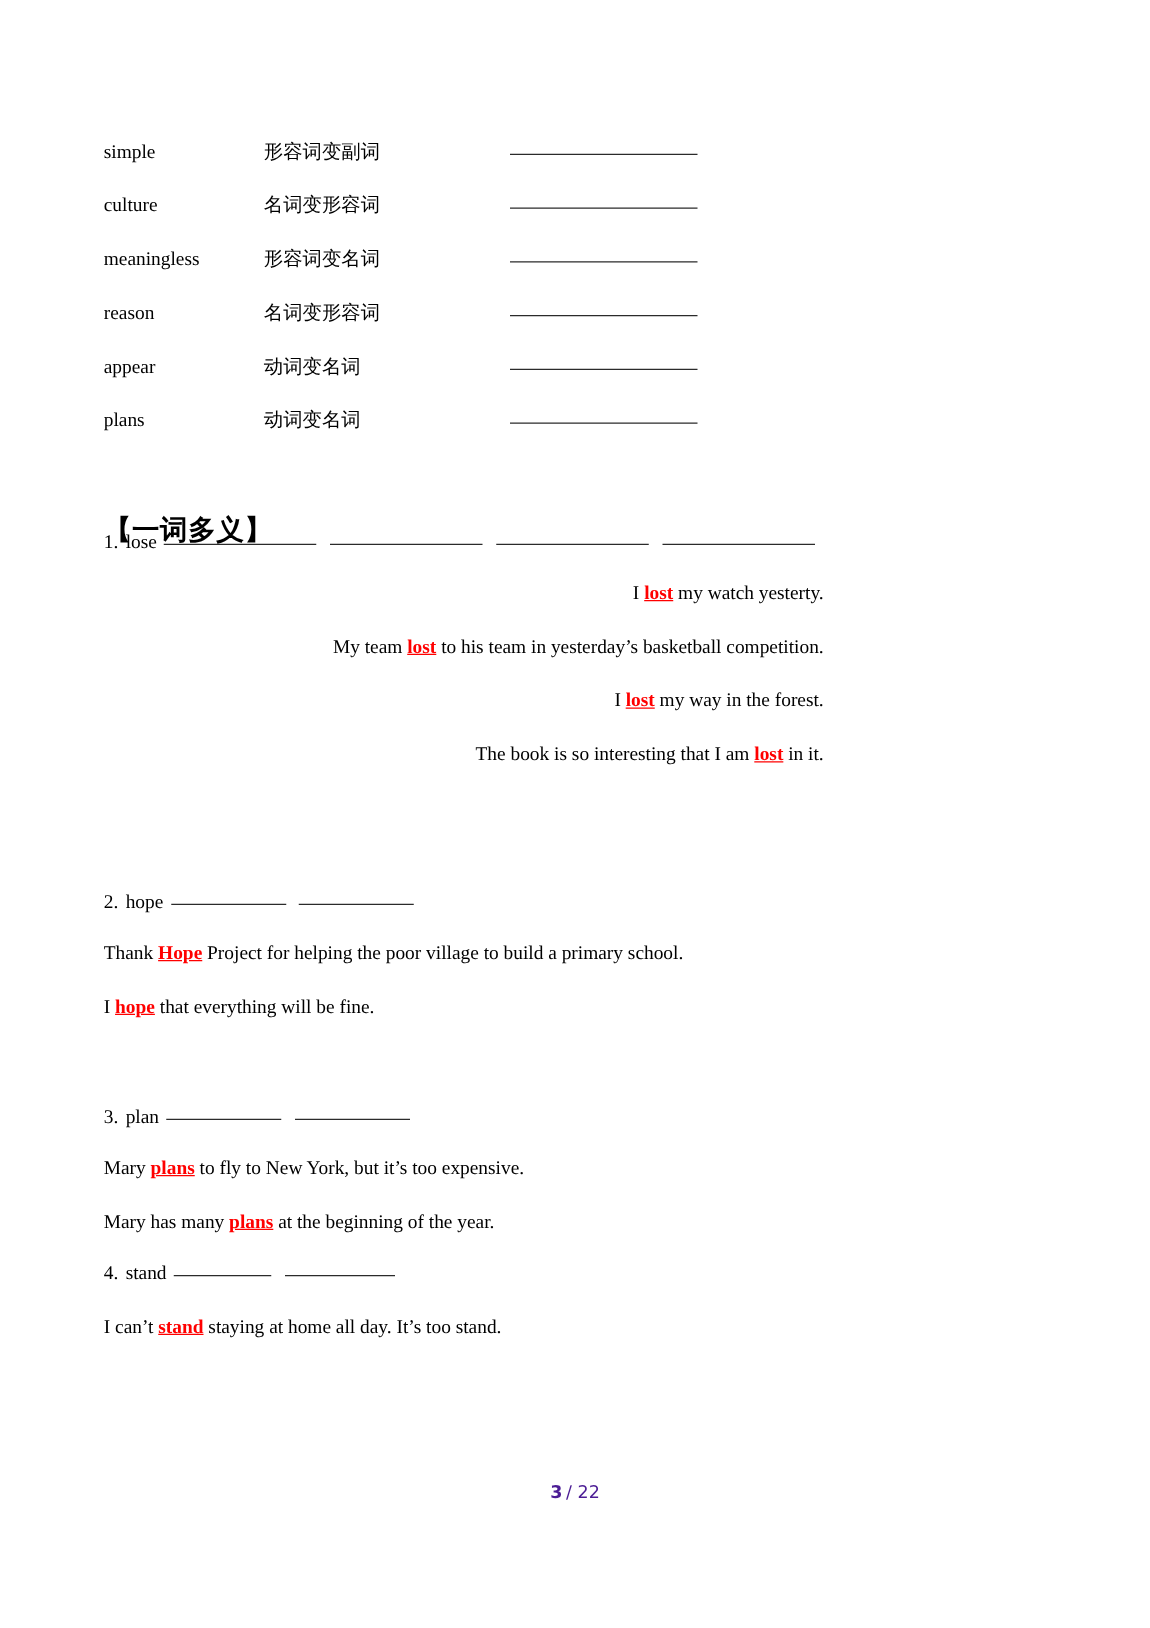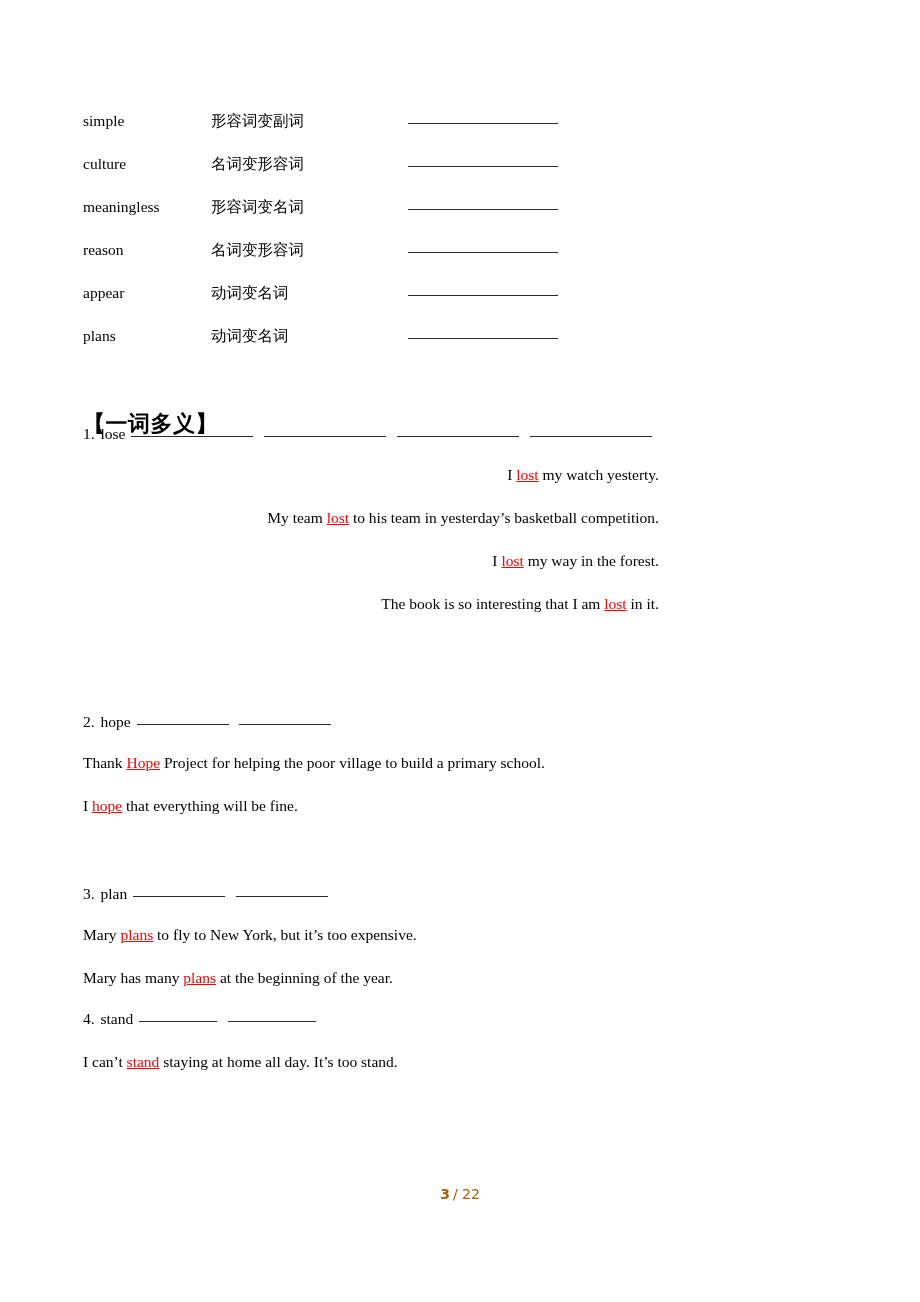--- a/index.html
+++ b/index.html
@@ -80,34 +80,34 @@
   .bl-s4    { width: 88px; }
 
   .example {
     font-size: 15.5px;
     line-height: 20px;
     white-space: nowrap;
     margin-top: 23px;
   }
   .hl {
     color: #ff0000;
-    font-weight: normal;
+    font-weight: bold;
     text-decoration: underline;
   }
 
   
   .footer {
     position: absolute;
     left: 0;
     top: 1186px;
     width: 920px;
     text-align: center;
     font-family: "DejaVu Sans", "Liberation Sans", sans-serif;
     font-size: 14px;
-    color: #a16207;
+    color: #4c1d95;
   }
   .footer .pagenum { font-weight: bold; }
   .footer .pagesep { font-weight: normal; margin-left: 3px; }
 </style>
 </head>
 <body>
 
 <div class="page">
 
   <table class="wordform-table">

